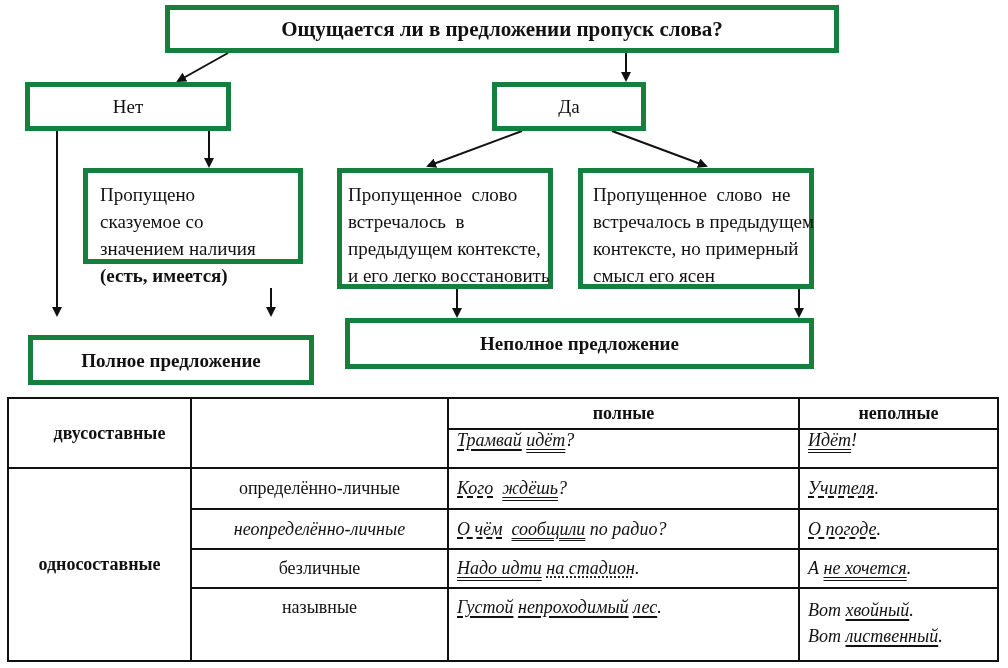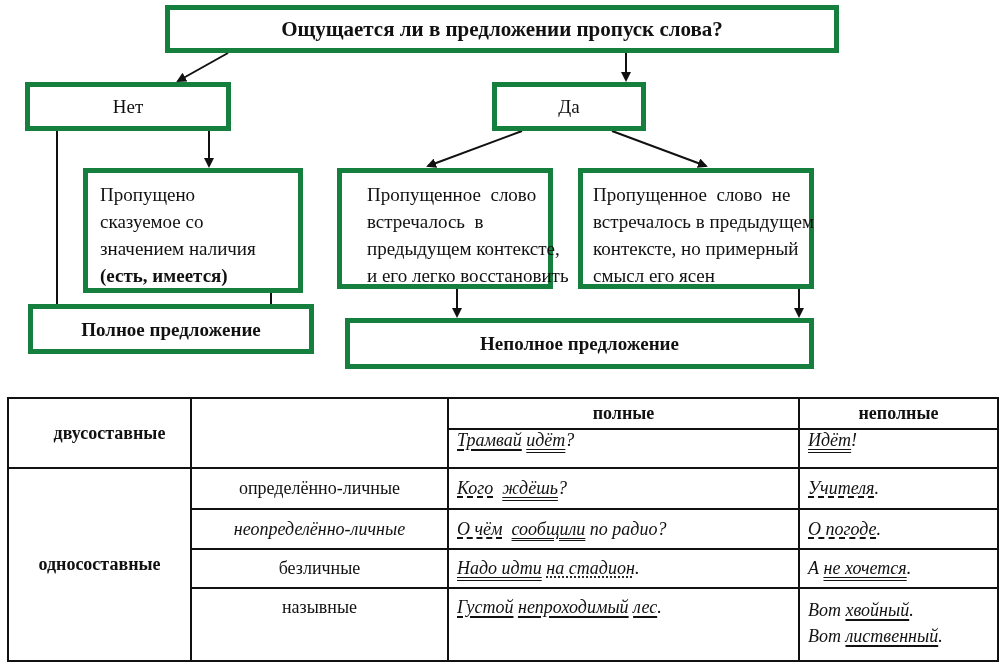--- a/index.html
+++ b/index.html
@@ -48,48 +48,48 @@
 </div>
 
 <div class="box center" style="left:25px;top:82px;width:206px;height:49px;">
   <span class="txt">Нет</span>
 </div>
 
 <div class="box center" style="left:492px;top:82px;width:154px;height:49px;">
   <span class="txt">Да</span>
 </div>
 
-<div class="box" style="left:83px;top:168px;width:220px;height:125px;">
+<div class="box" style="left:83px;top:168px;width:220px;height:96px;">
   <div class="para">
     <div>Пропущено</div>
     <div>сказуемое со</div>
     <div>значением наличия</div>
     <div class="bold">(есть, имеется)</div>
   </div>
 </div>
 
 <div class="box" style="left:337px;top:168px;width:216px;height:121px;">
-  <div class="para" style="left:25px;right:4px;">
+  <div class="para" style="left:6px;right:4px;">
     <div style="white-space:pre;">Пропущенное  слово</div>
     <div style="white-space:pre;">встречалось  в</div>
     <div style="white-space:pre;">предыдущем контексте,</div>
     <div style="white-space:pre;">и его легко восстановить</div>
   </div>
 </div>
 
 <div class="box" style="left:578px;top:168px;width:236px;height:121px;">
   <div class="para" style="left:10px;right:4px;">
     <div style="white-space:pre;">Пропущенное  слово  не</div>
     <div style="white-space:pre;">встречалось в предыдущем</div>
     <div style="white-space:pre;">контексте, но примерный</div>
     <div style="white-space:pre;">смысл его ясен</div>
   </div>
 </div>
 
-<div class="box center" style="left:28px;top:304px;width:286px;height:50px;">
+<div class="box center" style="left:28px;top:335px;width:286px;height:50px;">
   <span class="bold txt">Полное предложение</span>
 </div>
 
 <div class="box center" style="left:345px;top:318px;width:469px;height:51px;">
   <span class="bold txt">Неполное предложение</span>
 </div>
 
 <table class="grid">
   <colgroup>
     <col style="width:183px">

